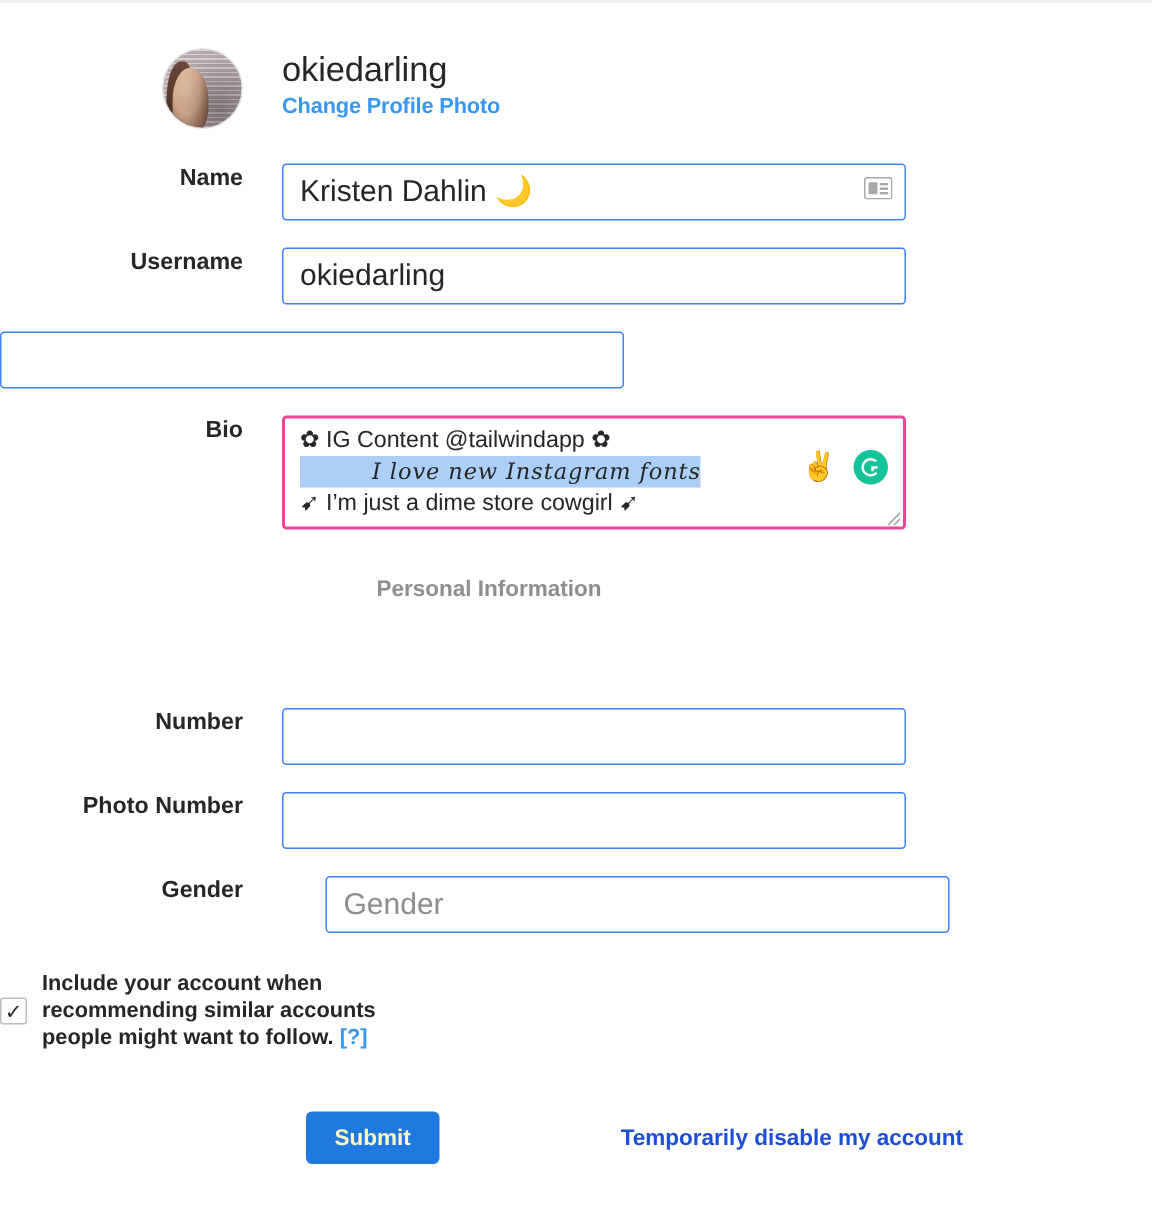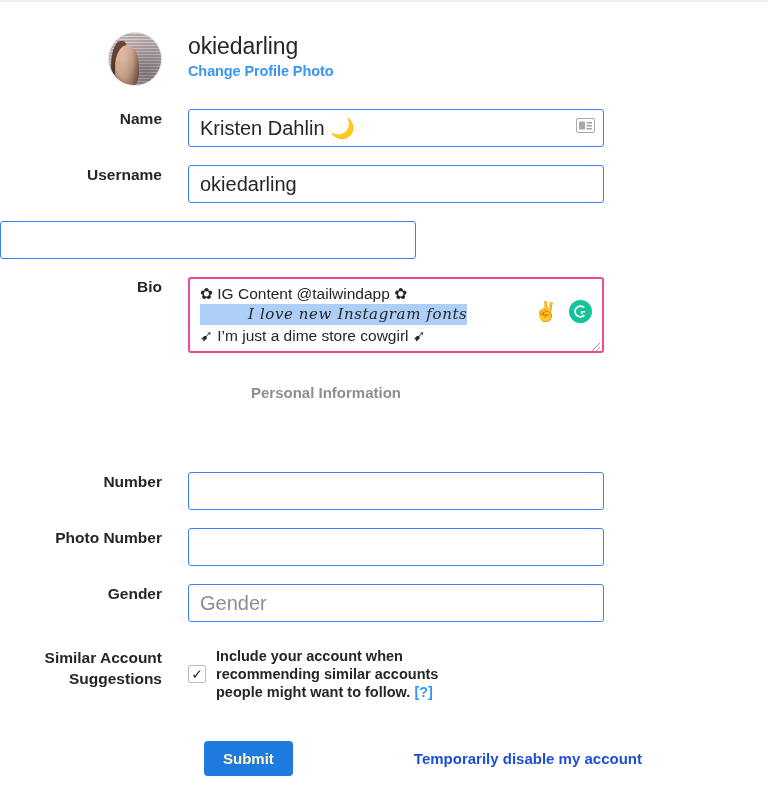--- a/index.html
+++ b/index.html
@@ -362,32 +362,28 @@
       </div>
     </div>
 
     <div class="row" style="top:526px;">
       <div class="label-cell">Photo Number</div>
       <div class="field-cell">
         <div class="text-input"></div>
       </div>
     </div>
 
-    <div class="row" style="top:582px;">
+    <div class="row" style="top:582px;gap:29px;">
       <div class="label-cell">Gender</div>
       <div class="field-cell">
         <div class="text-input placeholder">Gender</div>
       </div>
     </div>
 
     <div class="similar-row">
-      <div class="similar-label">
-        <div>Similar Account</div>
-        <div>Suggestions</div>
-      </div>
       <div class="similar-body">
         <span class="checkbox">
           <span class="tick">✓</span>
         </span>
         <span class="similar-text">
           <span>Include your account when recommending similar accounts people might want to follow.</span>
           <span class="help-link">[?]</span>
         </span>
       </div>
     </div>

